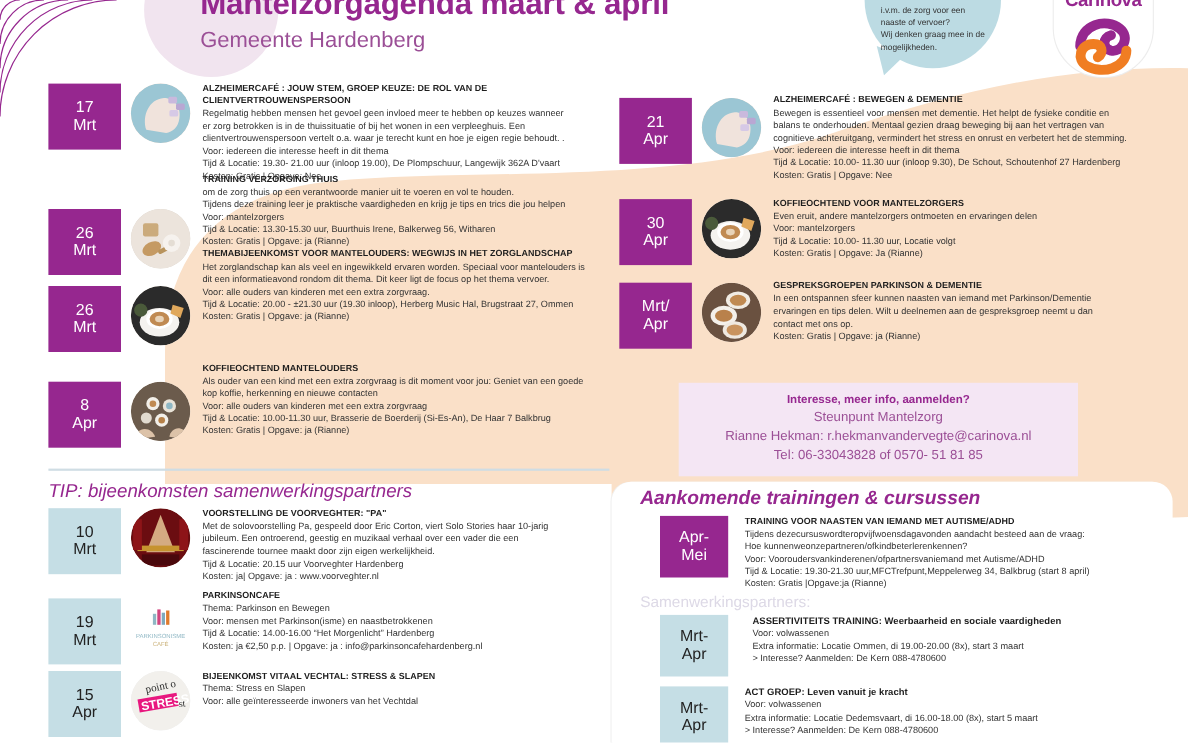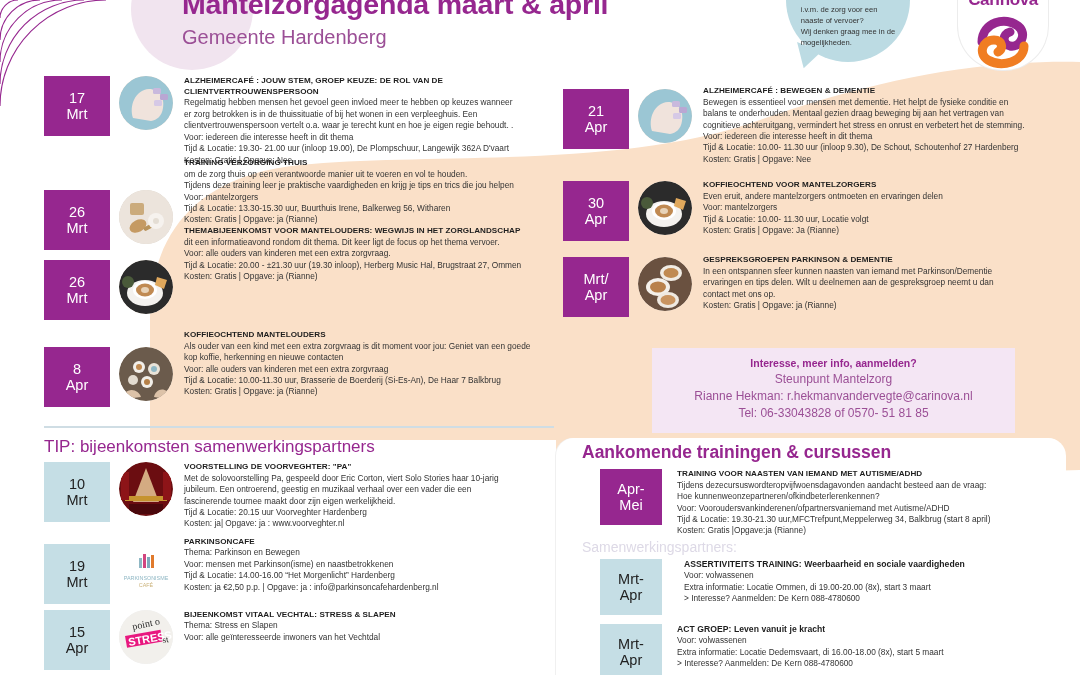--- a/index.html
+++ b/index.html
@@ -98,32 +98,33 @@
     line-height: 1.32; letter-spacing: 0.05px;
   }
   .ev-line {
     font-size: 8.3px; color: #333333; line-height: 1.38;
   }
 
   
   .sec-head {
     font-size: 17px; color: #96278f; font-weight: normal;
     line-height: 1.2;
+    font-style: italic;
   }
   .sec-head.bold { font-weight: bold; font-size: 17.5px; }
   .sub-head-faint {
     font-size: 14px; color: #ddd9e6; font-weight: normal;
   }
   .divider {
     height: 1.6px; background: #cfdde4; width: 100%;
   }
 
   
   .contact-box {
-    position: absolute; left: 652px; top: 348px; width: 363px;
+    position: absolute; left: 617px; top: 348px; width: 363px;
     background: #f4e6f4; padding: 9px 6px 11px;
     text-align: center; z-index: 7;
   }
   .contact-head {
     font-size: 10.5px; font-weight: bold; color: #96278f;
     margin-bottom: 2px;
   }
   .contact-line { font-size: 12px; color: #9b4f96; line-height: 1.42; }
 
   
@@ -247,20 +248,21 @@
         <ellipse cx="26" cy="33" rx="18" ry="13" fill="#f4f2ef"></ellipse>
         <ellipse cx="26" cy="30" rx="12" ry="9" fill="#ffffff"></ellipse>
         <ellipse cx="26" cy="30" rx="9" ry="6.5" fill="#c08a52"></ellipse>
         <ellipse cx="26" cy="30" rx="4" ry="3" fill="#e8d3b8"></ellipse>
         <circle cx="9" cy="22" r="6" fill="#4a5a3a"></circle>
         <path d="M38 17 l10 3 -3 9 -9 -4 z" fill="#e0a85c"></path>
       </svg>
     </div>
     <div class="ev-body" style="margin-top:-16px;">
       <div class="ev-title">THEMABIJEENKOMST VOOR MANTELOUDERS: WEGWIJS IN HET ZORGLANDSCHAP</div>
+      <div class="ev-line">Het zorglandschap kan als veel en ingewikkeld ervaren worden. Speciaal voor mantelouders is</div>
       <div class="ev-line">dit een informatieavond rondom dit thema. Dit keer ligt de focus op het thema vervoer.</div>
       <div class="ev-line">Voor: alle ouders van kinderen met een extra zorgvraag.</div>
       <div class="ev-line">Tijd &amp; Locatie: 20.00 - ±21.30 uur (19.30 inloop), Herberg Music Hal, Brugstraat 27, Ommen</div>
       <div class="ev-line">Kosten: Gratis  |  Opgave: ja (Rianne)</div>
     </div>
   </div>
 
   <div class="event" style="margin-top:13px;">
     <div class="date-badge purple" style="margin-top:14px;">
       <span>8</span>

